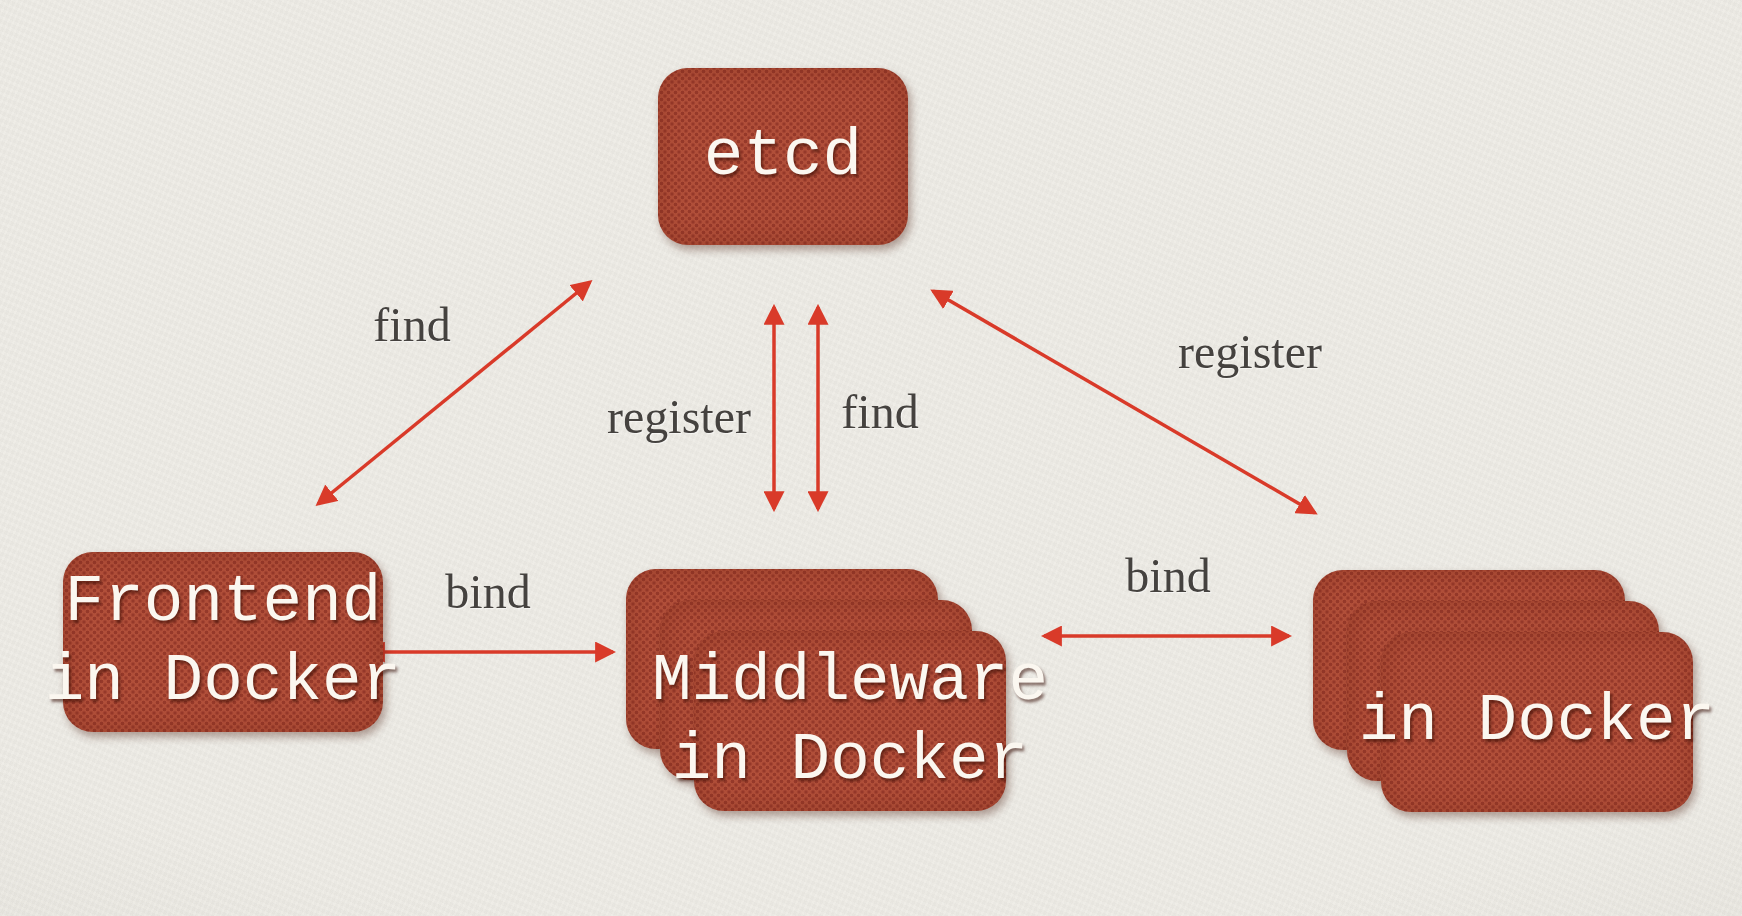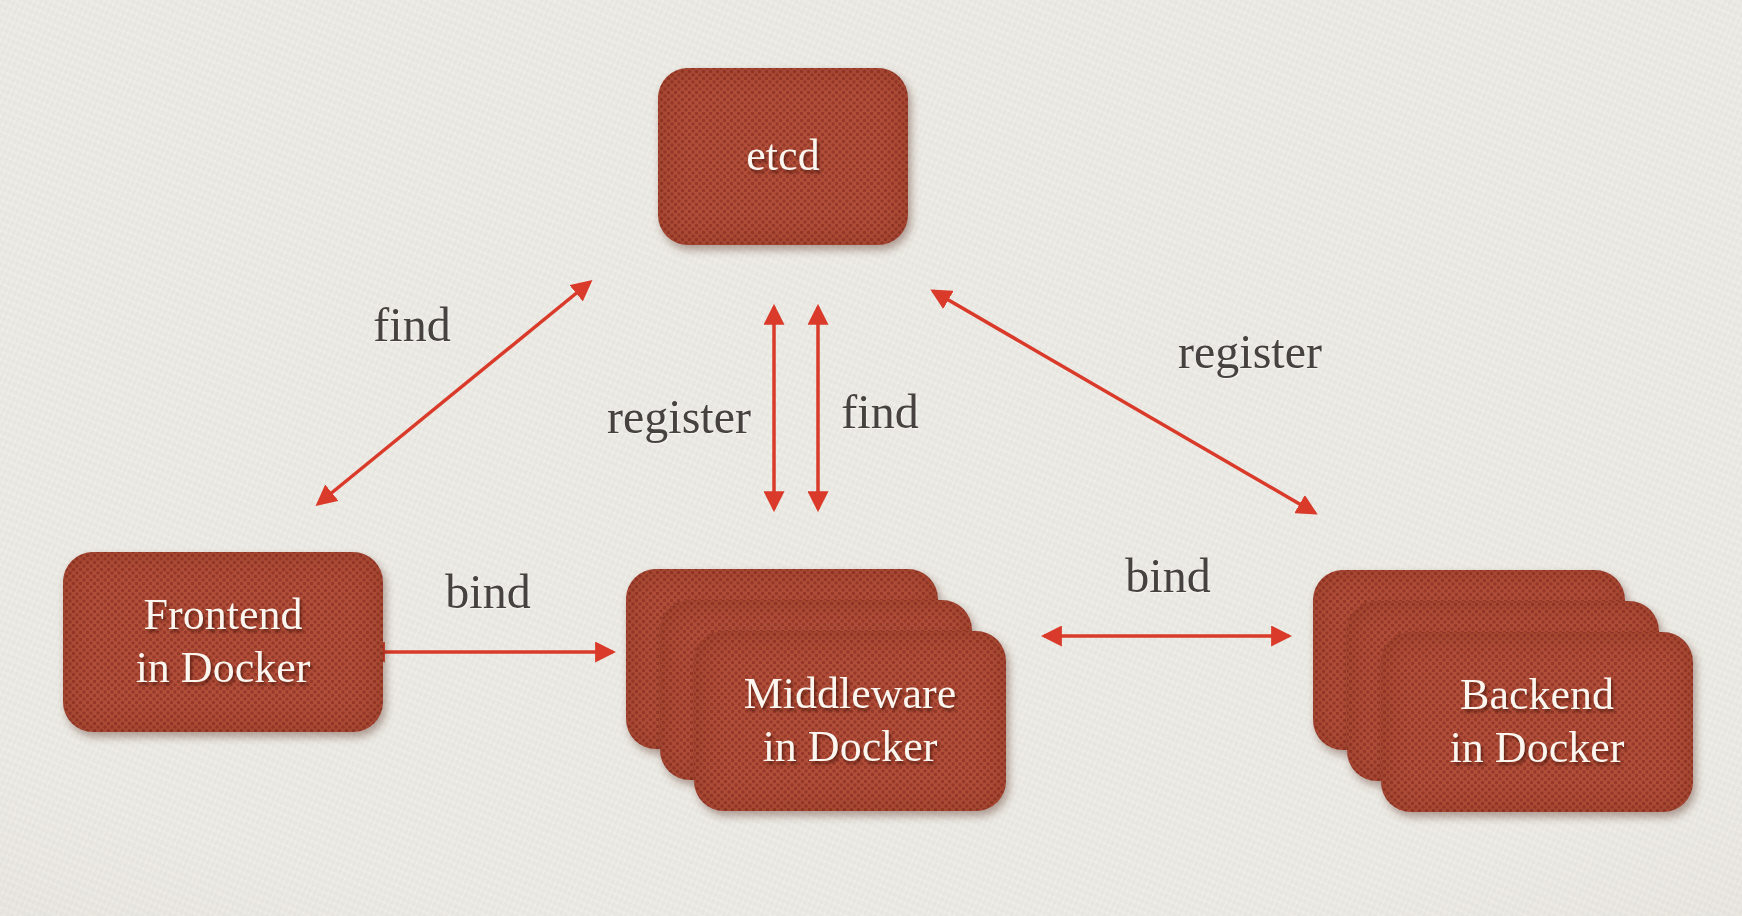--- a/index.html
+++ b/index.html
@@ -45,24 +45,25 @@
     box-shadow: 3px 5px 9px rgba(70,25,12,0.38), inset 0 0 26px rgba(110,35,18,0.35);
   }
   .node-text {
     position: absolute;
     inset: 0;
     display: flex;
     flex-direction: column;
     align-items: center;
     justify-content: center;
     color: var(--node-text, #fbf7f0);
-    font-size: 44px;
+    font-size: 66px;
     line-height: 1.2;
     text-shadow: 2px 3px 3px rgba(50,10,0,0.55);
     white-space: nowrap;
+    font-family: Liberation Mono, monospace;
   }
 
   .node-etcd      { left: 658px;  top: 68px;  width: 250px; height: 177px; }
   .node-frontend  { left: 63px;   top: 552px; width: 320px; height: 180px; }
 
   .stack { position: absolute; }
   .stack-middleware { left: 626px; top: 569px; width: 380px; height: 242px; }
   .stack-backend    { left: 1313px; top: 570px; width: 380px; height: 242px; }
   .stack .card { width: 312px; height: 180px; text-align: center; }
   .stack .layer-3 { left: 0;    top: 0;    }
@@ -137,21 +138,20 @@
         <span>in Docker</span>
       </div>
     </div>
   </div>
 
   <div class="stack stack-backend">
     <div class="card layer-3"></div>
     <div class="card layer-2"></div>
     <div class="card layer-1">
       <div class="node-text">
-        <span>Backend</span>
         <span>in Docker</span>
       </div>
     </div>
   </div>
 
   <div class="edge-label lbl-find-frontend">find</div>
   <div class="edge-label lbl-register-middle">register</div>
   <div class="edge-label lbl-find-middle">find</div>
   <div class="edge-label lbl-register-backend">register</div>
   <div class="edge-label lbl-bind-left">bind</div>

